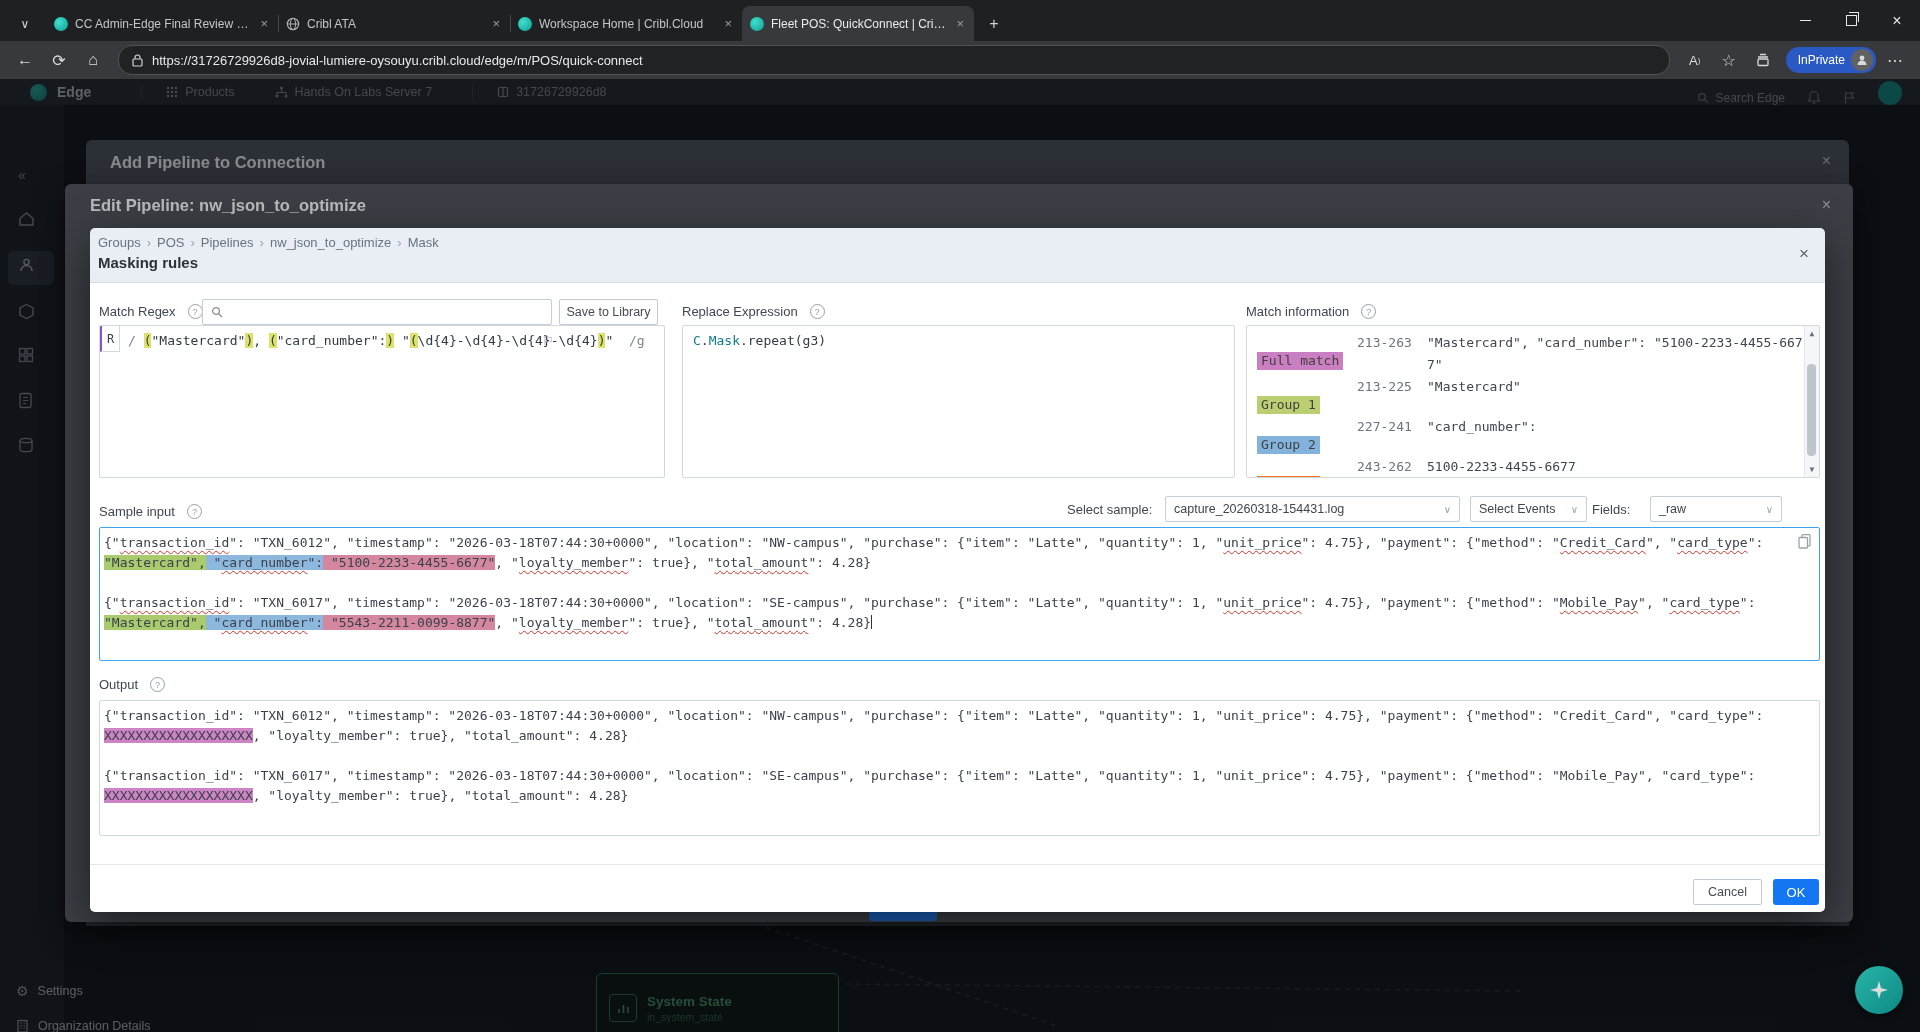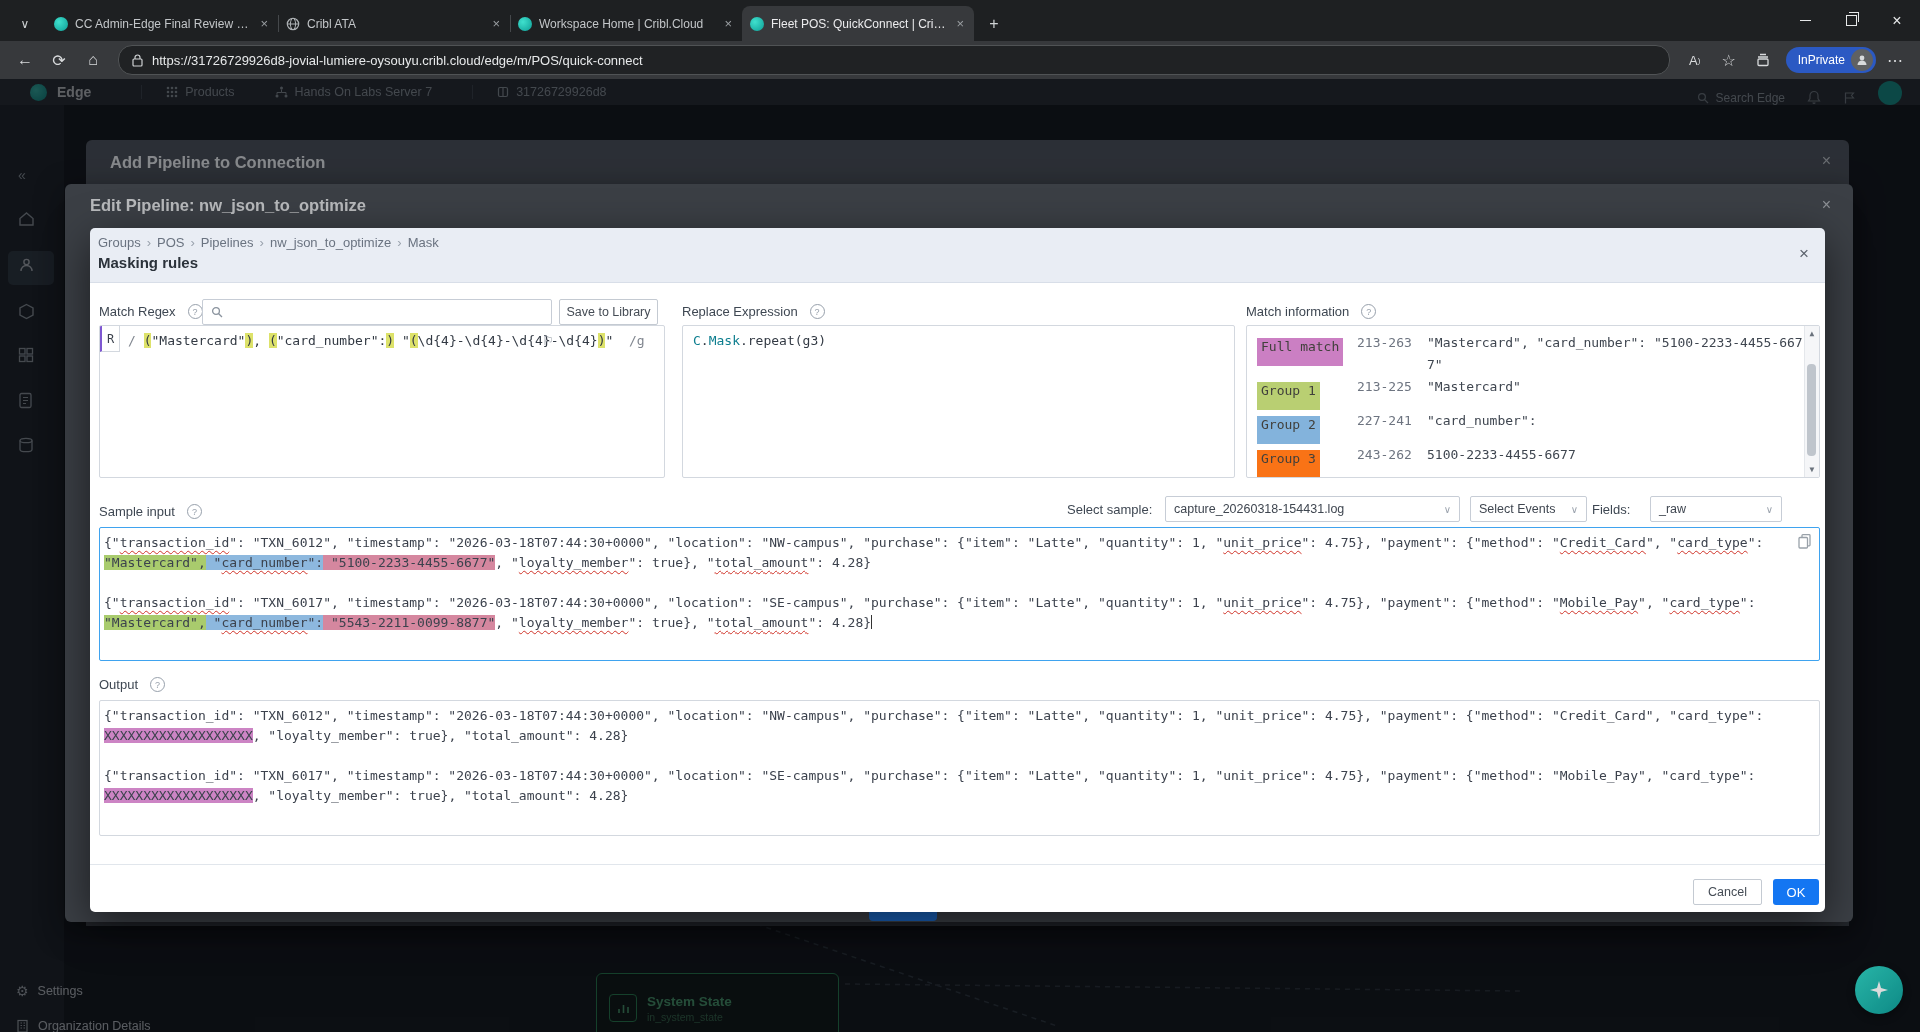--- a/index.html
+++ b/index.html
@@ -92,21 +92,21 @@
   .h-b{background:#8db8de}
   .h-r{background:#d5879f}
   .h-p{background:#cc84c4}
   .dimtok{color:#80868f}
   .teal{color:#0d7e8f}
   
   #mi-content{position:absolute;left:0;top:0;right:14px;bottom:0;padding:6px 10px;overflow:hidden}
   .mi-title{font-weight:bold;color:#16325c;line-height:24px;white-space:pre}
   .mi-row{display:flex;line-height:22px;color:#3f4650}
   .chipcol{width:100px;flex:0 0 100px}
-  .chip{display:inline-block;height:28px;line-height:18px;margin-top:6px;padding:0 4px;color:#41403c}
+  .chip{display:inline-block;height:18px;line-height:18px;margin-top:20px;padding:0 4px;color:#41403c}
   .chip-pink{background:#cb7fc3}.chip-green{background:#b9cf72}.chip-blue{background:#83b3dc}.chip-rose{background:#f97316}
   .mi-range{width:70px;flex:0 0 70px;color:#6d7480}
   .mi-val{white-space:pre}
   .mi-val2{white-space:pre}
   #mi-scroll{position:absolute;right:0;top:0;bottom:0;width:14px;background:#f5f6f8;border-left:1px solid #e4e7eb}
   #mi-scroll .ar{position:absolute;left:0;width:14px;text-align:center;font-size:8px;color:#6a727c}
   #mi-thumb{position:absolute;left:2px;top:38px;width:9px;height:92px;background:#bfc5cc;border-radius:4px}
   
   .dd{position:absolute;box-sizing:border-box;height:26px;border:1px solid #c7cdd6;border-radius:2px;background:#fff;display:flex;align-items:center;padding:0 8px;font-size:12.5px;color:#3f4650}
   .dd .chev{margin-left:auto;color:#9aa2ad;font-size:10px;padding-left:8px}

